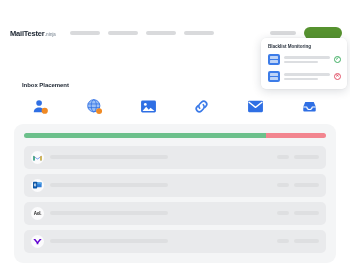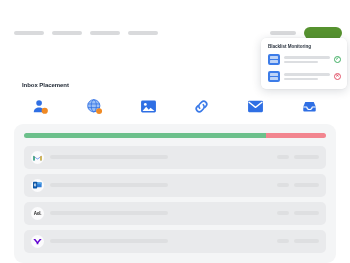--- a/index.html
+++ b/index.html
@@ -98,20 +98,24 @@
   .row-right{margin-left:auto;display:flex;align-items:center;gap:5px;}
   .chip-s{width:12px;height:3.4px;border-radius:3px;background:#dedfe1;}
   .chip-l{width:25px;height:3.4px;border-radius:3px;background:#dedfe1;}
 </style>
 </head>
 <body>
 
 <div class="app">
 
   <div class="header">
+    <div class="logo">
+      <span>MailTester</span>
+        <span class="ninja">.ninja</span>
+    </div>
     <div class="navpills">
       <span class="pill p1"></span>
       <span class="pill p2"></span>
       <span class="pill p3"></span>
       <span class="pill p4"></span>
     </div>
     <div class="right-group">
       <span class="pill-r"></span>
       <button class="cta" style="background: rgb(86, 146, 47);"></button>
     </div>

